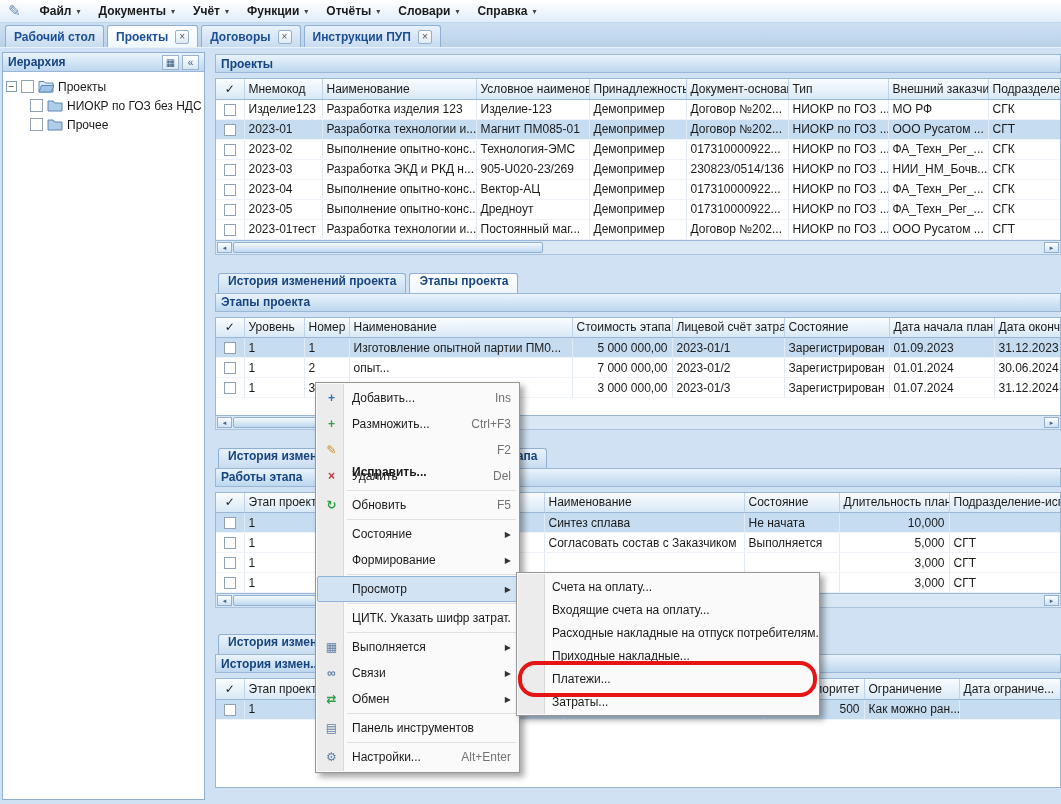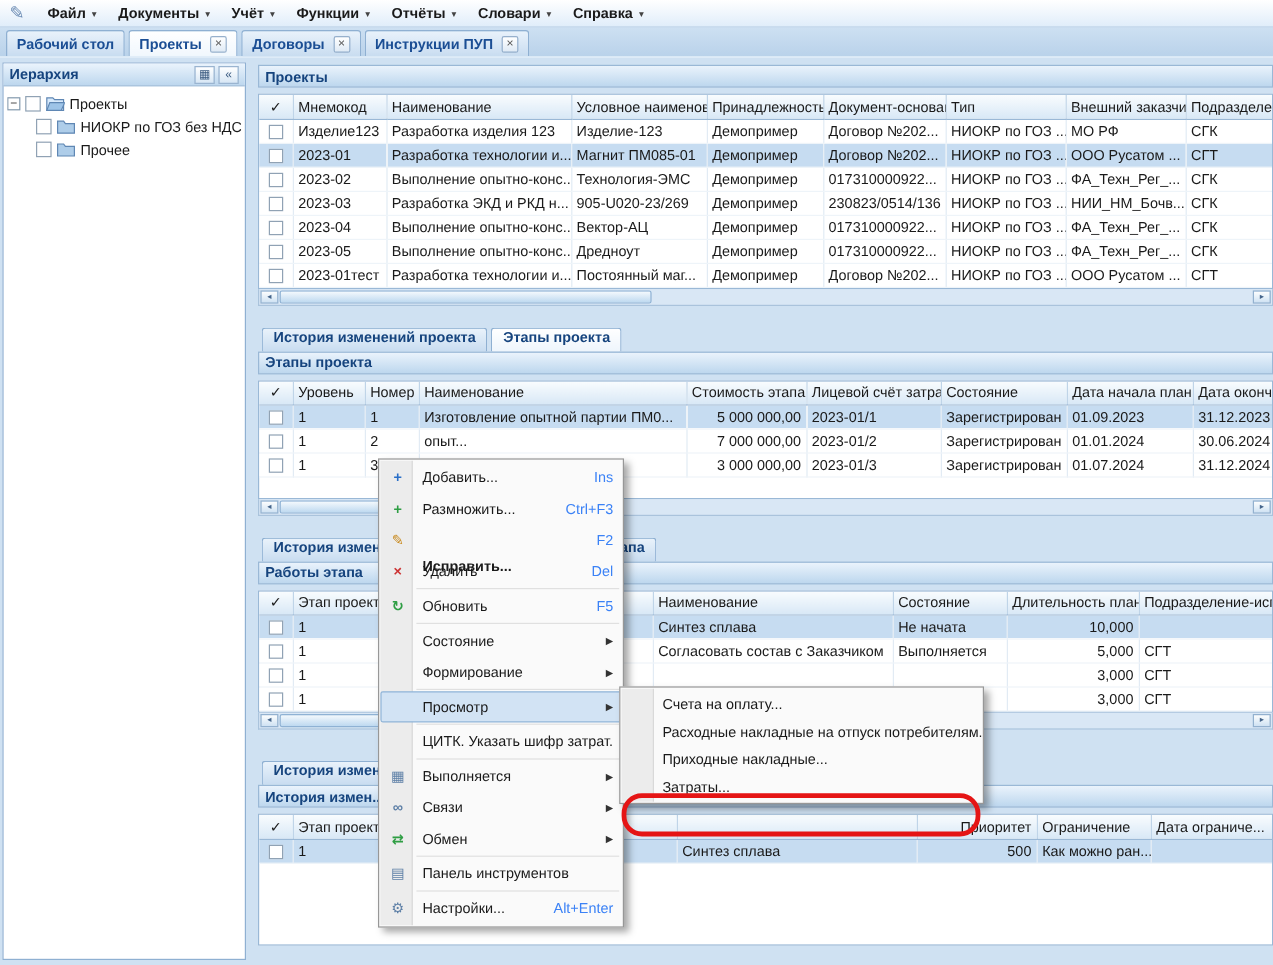--- a/index.html
+++ b/index.html
@@ -58,21 +58,21 @@
   .sub-tab.gap{margin-left:84px;}
   .stage-wrap{min-height:99px;}
   .hist-wrap{min-height:110px;}
 
   
   .cmenu{position:absolute;left:315px;top:382px;width:205px;padding:2px 1px;background:#fafafa;border:1px solid #979797;box-shadow:4px 4px 6px rgba(0,0,0,.35);z-index:10;}
   .cmenu::before{content:"";position:absolute;left:1px;top:1px;bottom:1px;width:26px;background:#ececec;border-right:1px solid #d9d9d9;}
   .mi{position:relative;display:flex;align-items:center;height:26px;padding:0 6px 0 0;border:1px solid transparent;}
   .mi-ico{position:relative;z-index:1;flex:0 0 27px;text-align:center;font-size:12px;font-weight:bold;}
   .mi-label{position:relative;z-index:1;padding-left:7px;flex:1;white-space:nowrap;overflow:hidden;}
-  .mi-key{position:relative;z-index:1;padding-left:10px;color:#3b82f6;}
+  .mi-key{position:relative;z-index:1;padding-left:10px;color:#737373;}
   .mi-arrow{position:relative;z-index:1;font-size:8px;color:#333;margin-left:8px;}
   .mi.bold .mi-label{font-weight:bold;margin-top:44px;}
   .mi.hl{background:#d2e3f4;border:1px solid #8fb4d8;border-radius:2px;}
   .mi-sep{height:1px;background:#e0e0e0;margin:1px 2px 1px 30px;position:relative;z-index:1;}
   .c-blue{color:#2a6fc8;} .c-green{color:#2f9e44;} .c-amber{color:#c8881a;} .c-red{color:#cc3333;} .c-gray{color:#5d7fa6;}
 
   
   .smenu{position:absolute;left:516px;top:572px;width:304px;padding:2px 1px;background:#fafafa;border:1px solid #979797;box-shadow:4px 4px 6px rgba(0,0,0,.35);z-index:11;}
   .smenu::before{content:"";position:absolute;left:1px;top:1px;bottom:1px;width:26px;background:#ececec;border-right:1px solid #d9d9d9;}
   .smi{position:relative;display:flex;align-items:center;height:23px;}
@@ -598,25 +598,31 @@
       <span class="mi-label">Настройки...</span>
       <span class="mi-key">Alt+Enter</span>
     </div>
   </div>
 
   <div class="smenu">
     <div class="smi">
       <span class="smi-label">Счета на оплату...</span>
     </div>
     <div class="smi">
+      <span class="smi-label">Входящие счета на оплату...</span>
+    </div>
+    <div class="smi">
       <span class="smi-label">Расходные накладные на отпуск потребителям...</span>
     </div>
     <div class="smi">
       <span class="smi-label">Приходные накладные...</span>
     </div>
     <div class="smi">
+      <span class="smi-label">Платежи...</span>
+    </div>
+    <div class="smi">
       <span class="smi-label">Затраты...</span>
     </div>
   </div>
 
   <div class="annotation"></div>
 
 </div>
 
 </body></html>

